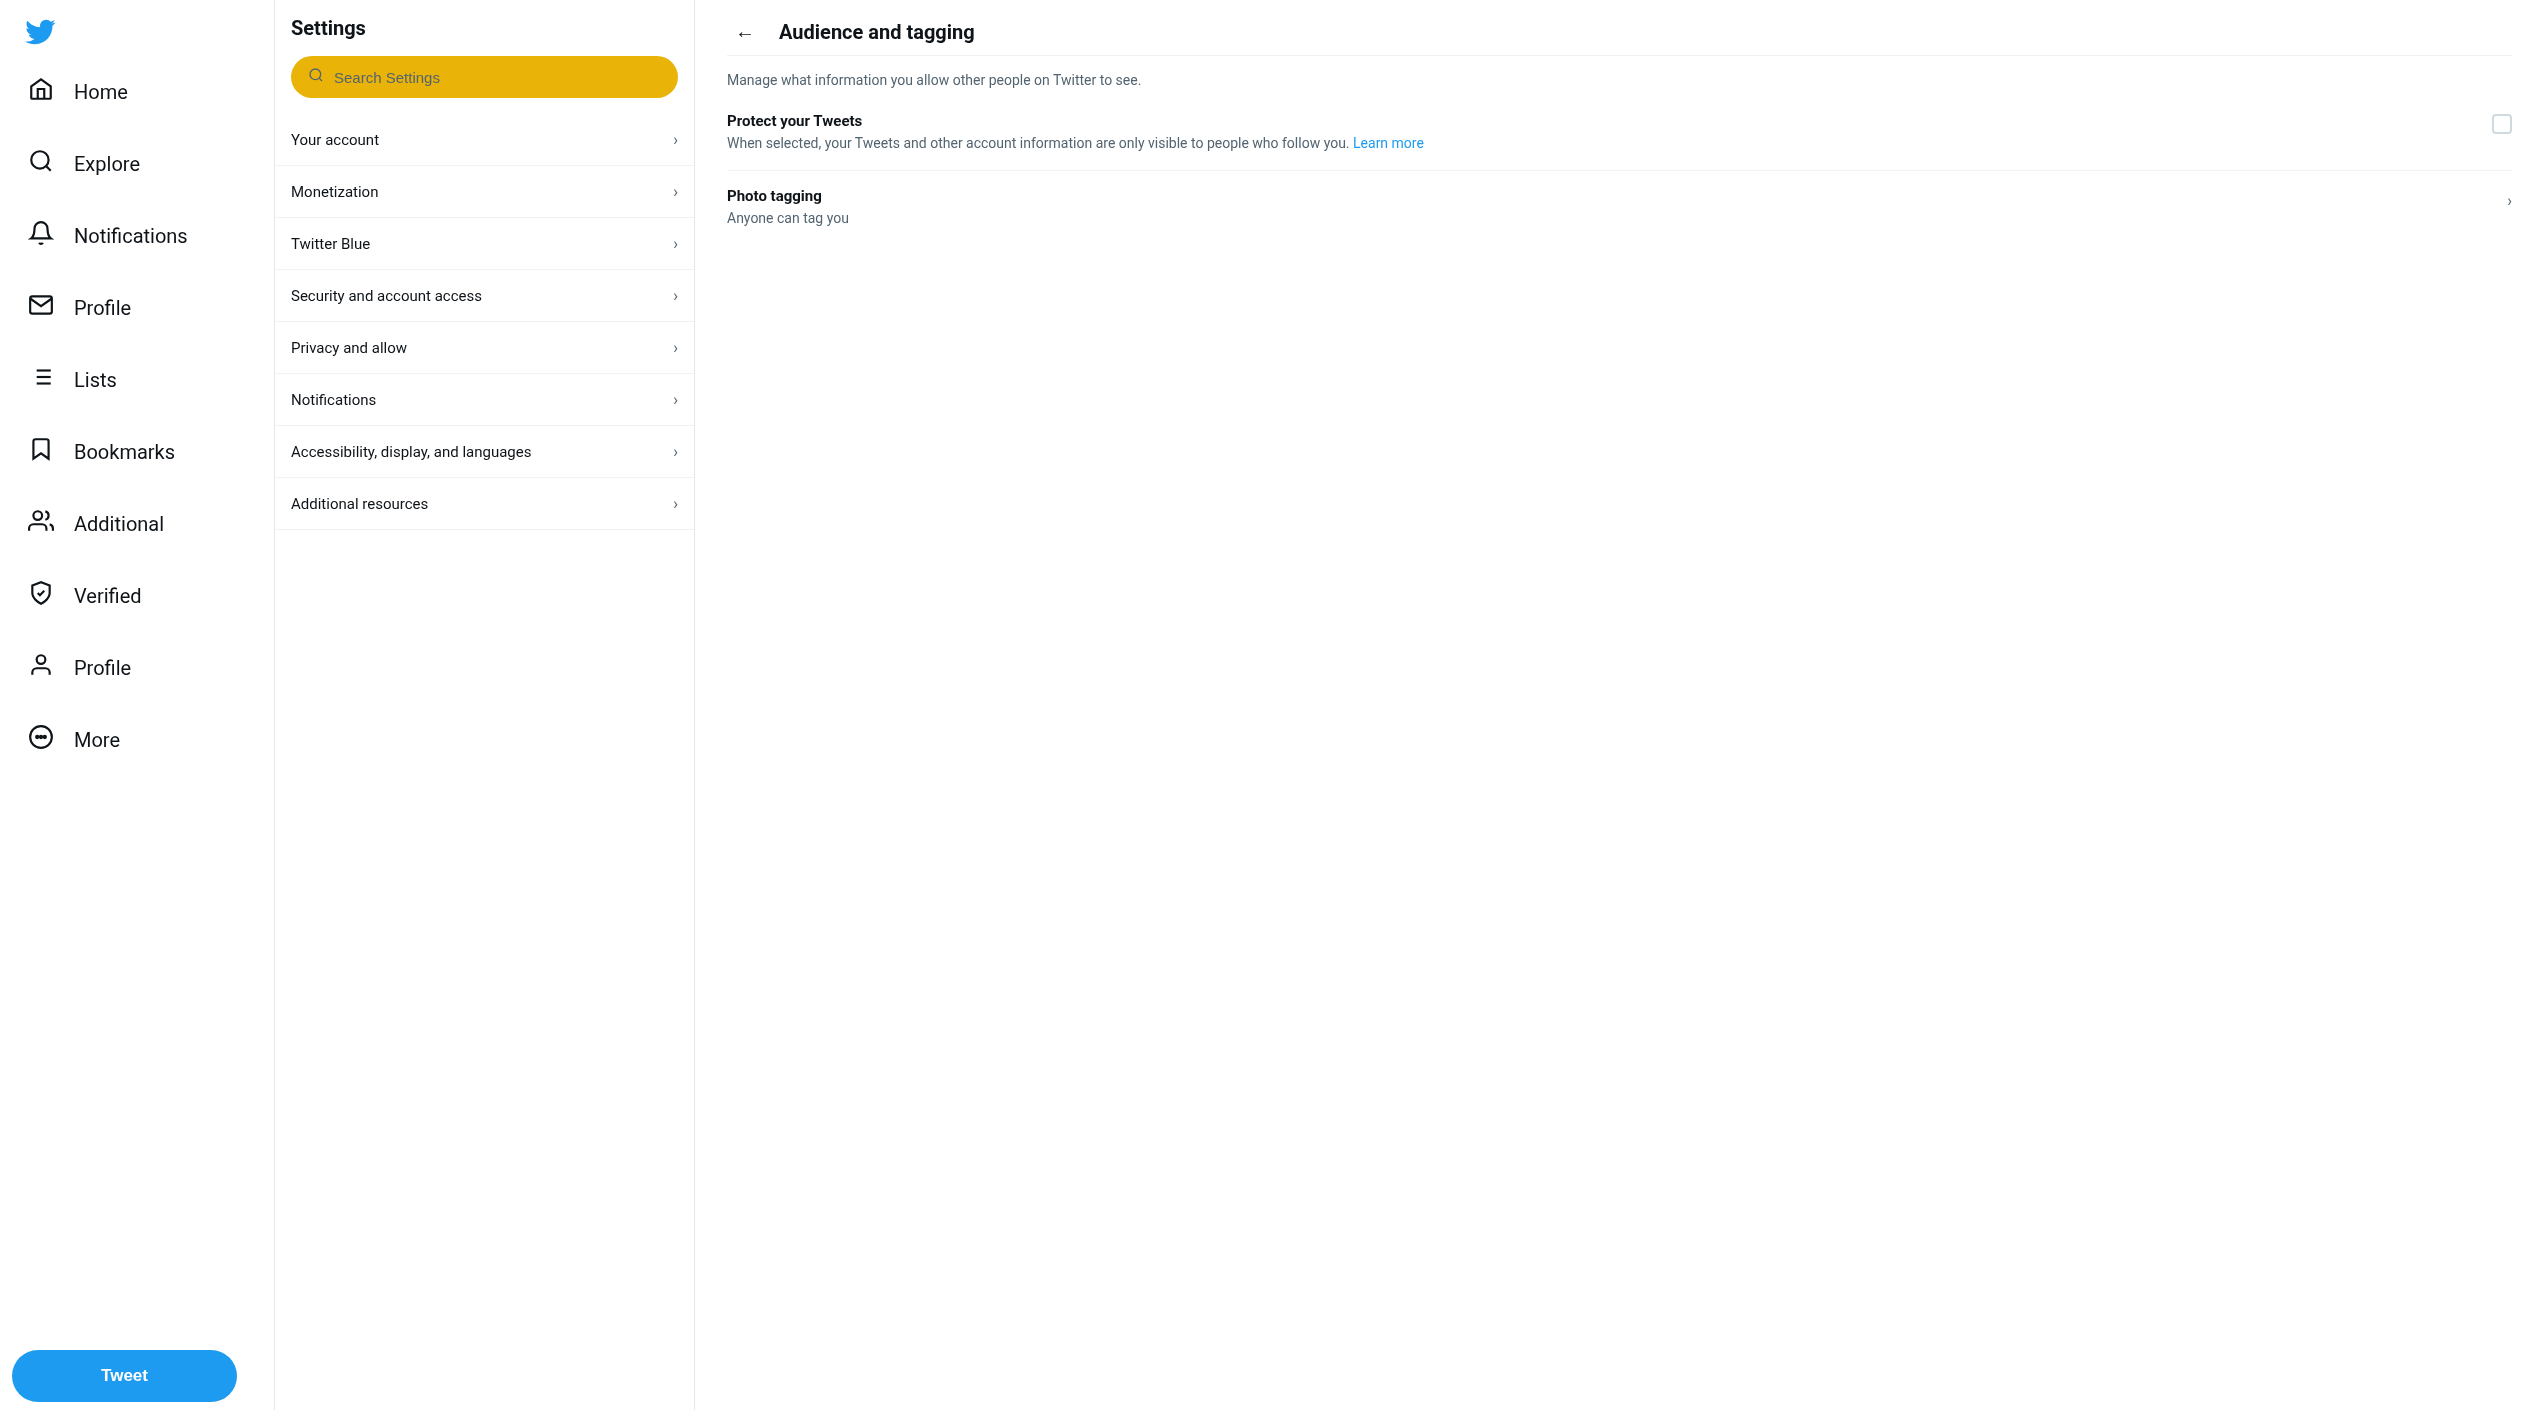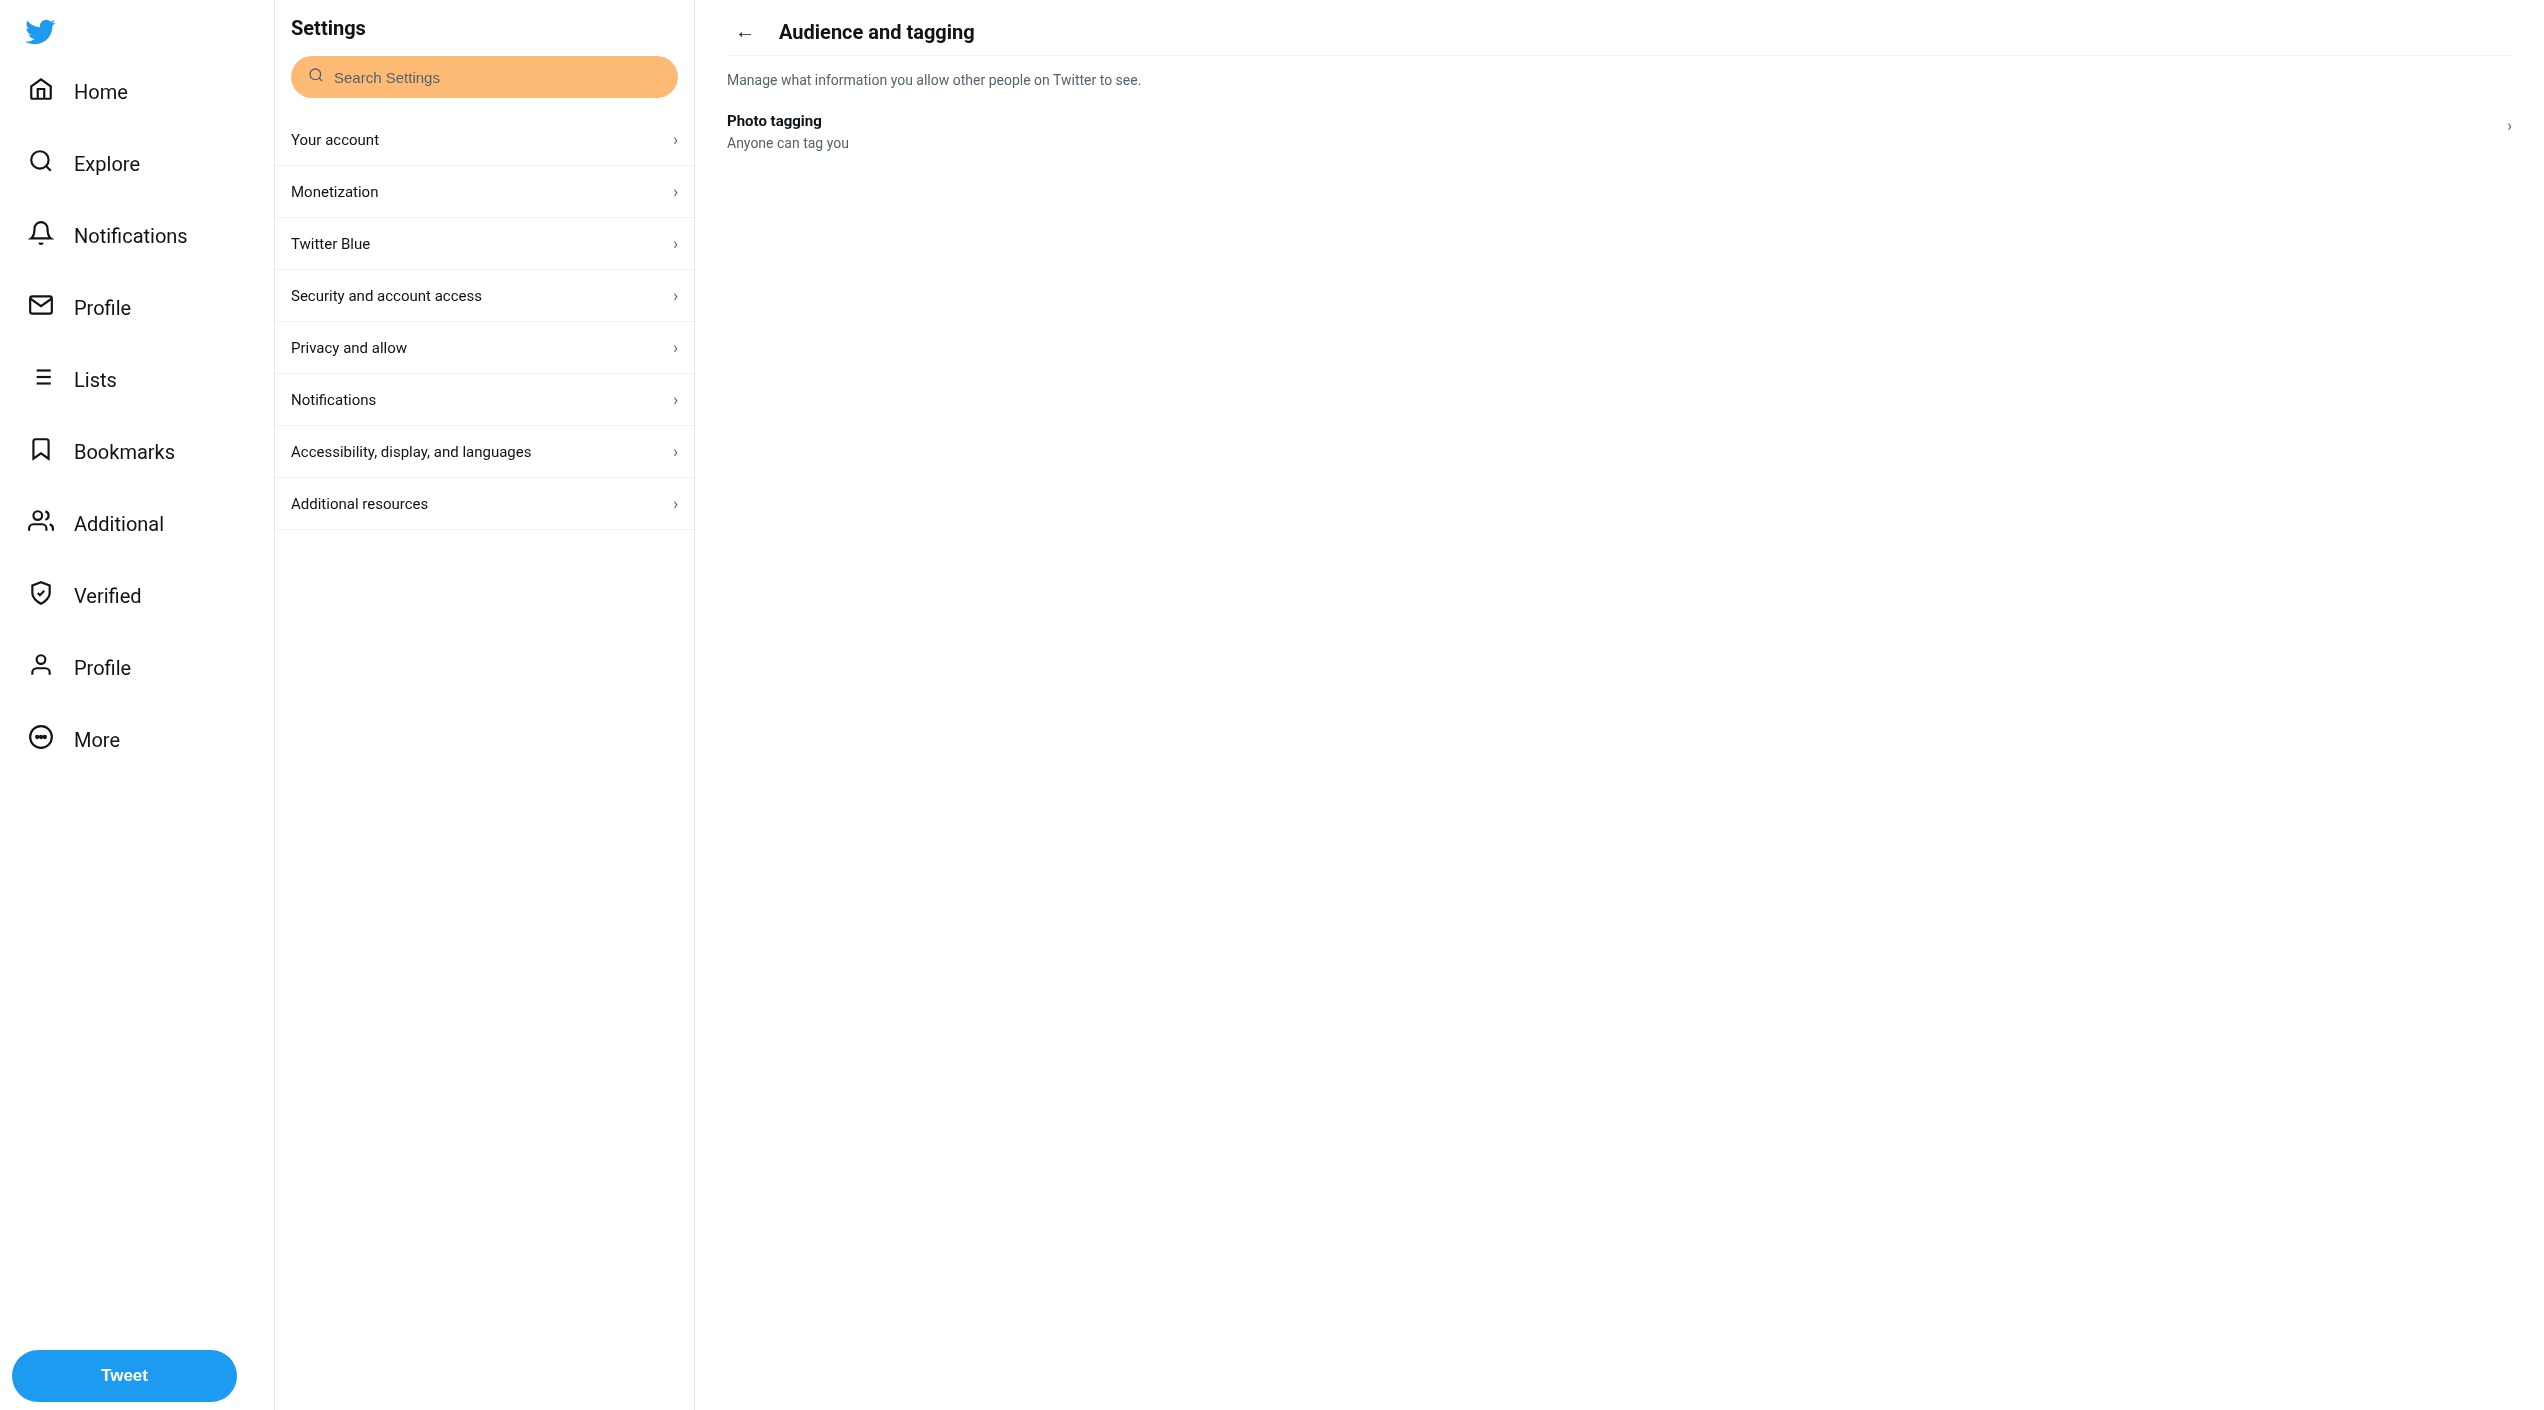--- a/index.html
+++ b/index.html
@@ -99,21 +99,21 @@
     }
 
     .search-bar-wrapper {
       padding: 8px 16px 16px 16px;
     }
 
     .search-bar {
       display: flex;
       align-items: center;
       gap: 10px;
-      background: #fdba74;
+      background: #eab308;
       border-radius: 9999px;
       padding: 10px 16px;
       border: 1px solid transparent;
     }
 
     .search-icon-wrap {
       color: #536471;
       font-size: 16px;
     }
 
@@ -416,20 +416,30 @@
 <div class="right-panel">
   <div class="right-header">
     <button class="back-btn">
       <span>←</span>
     </button>
     <h2 class="right-title">Audience and tagging</h2>
   </div>
 
   <p class="right-subtitle">Manage what information you allow other people on Twitter to see.</p>
 
+  <div class="setting-row">
+    <div class="setting-row-info">
+      <div class="setting-row-title">Protect your Tweets</div>
+      <div class="setting-row-desc">
+        <span>When selected, your Tweets and other account information are only visible to people who follow you.</span>
+        <a href="#">Learn more</a>
+      </div>
+    </div>
+    <div class="checkbox-custom"></div>
+  </div>
 
   <div class="setting-row-clickable">
     <div class="setting-row-info">
       <div class="setting-row-title">Photo tagging</div>
       <div class="setting-row-desc">Anyone can tag you</div>
     </div>
     <span class="chevron">›</span>
   </div>
 </div>
 

